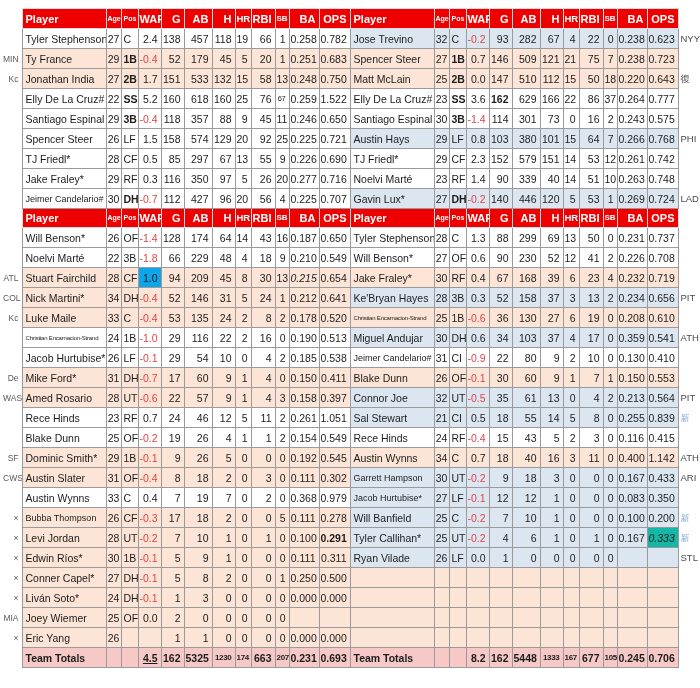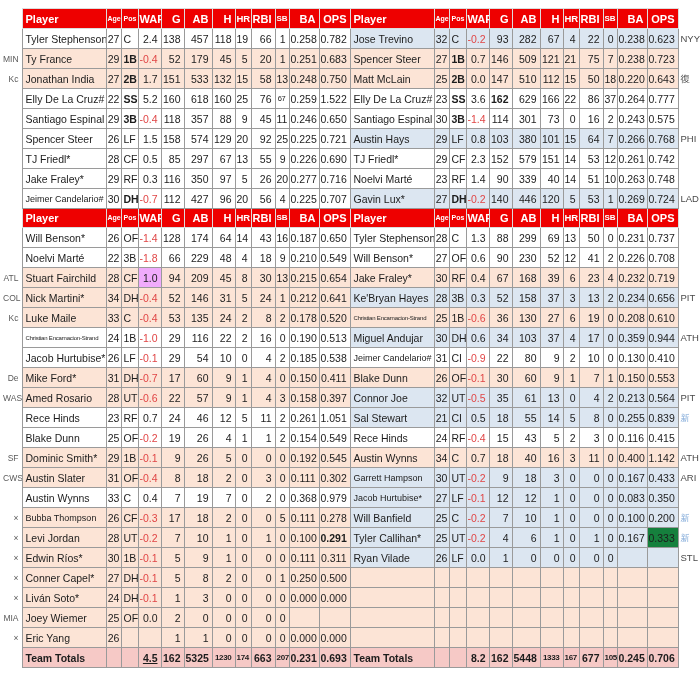--- a/index.html
+++ b/index.html
@@ -435,28 +435,28 @@
           <td class="d c-num">2</td>
           <td class="d c-num">0.226</td>
           <td class="d c-num">0.708</td>
           <td class="rm"></td>
         </tr>
         <tr class="bg-peach">
           <td class="lm">ATL</td>
           <td class="d c-name" style="background: rgb(252, 228, 214);">Stuart Fairchild</td>
           <td class="d c-age" style="background: rgb(252, 228, 214);">28</td>
           <td class="d c-pos" style="background: rgb(252, 228, 214);">CF</td>
-          <td class="d c-num" style="background: #f0abfc;">1.0</td>
+          <td class="d c-num" style="background: #0ea5e9;">1.0</td>
           <td class="d c-num" style="background: rgb(252, 228, 214);">94</td>
           <td class="d c-num" style="background: rgb(252, 228, 214);">209</td>
           <td class="d c-num" style="background: rgb(252, 228, 214);">45</td>
           <td class="d c-num" style="background: rgb(252, 228, 214);">8</td>
           <td class="d c-num" style="background: rgb(252, 228, 214);">30</td>
           <td class="d c-num" style="background: rgb(252, 228, 214);">13</td>
-          <td class="d c-num" style="background: rgb(252, 228, 214);">0.215</td>
+          <td class="d c-num" style="background: rgb(252, 228, 214); font-style: italic;">0.215</td>
           <td class="d c-num" style="background: rgb(252, 228, 214);">0.654</td>
           <td class="d c-name">Jake Fraley*</td>
           <td class="d c-age">30</td>
           <td class="d c-pos">RF</td>
           <td class="d c-num">0.4</td>
           <td class="d c-num">67</td>
           <td class="d c-num">168</td>
           <td class="d c-num">39</td>
           <td class="d c-num">6</td>
           <td class="d c-num">23</td>
@@ -539,21 +539,21 @@
           <td class="d c-age" style="background: rgb(220, 230, 241);">30</td>
           <td class="d c-pos" style="background: rgb(220, 230, 241);">DH</td>
           <td class="d c-num" style="background: rgb(220, 230, 241);">0.6</td>
           <td class="d c-num" style="background: rgb(220, 230, 241);">34</td>
           <td class="d c-num" style="background: rgb(220, 230, 241);">103</td>
           <td class="d c-num" style="background: rgb(220, 230, 241);">37</td>
           <td class="d c-num" style="background: rgb(220, 230, 241);">4</td>
           <td class="d c-num" style="background: rgb(220, 230, 241);">17</td>
           <td class="d c-num" style="background: rgb(220, 230, 241);">0</td>
           <td class="d c-num" style="background: rgb(220, 230, 241);">0.359</td>
-          <td class="d c-num" style="background: rgb(220, 230, 241);">0.944</td>
+          <td class="d c-num" style="background: rgb(220, 230, 241);">0.541</td>
           <td class="rm">ATH</td>
         </tr>
         <tr class="">
           <td class="lm"></td>
           <td class="d c-name">Jacob Hurtubise*</td>
           <td class="d c-age">26</td>
           <td class="d c-pos">LF</td>
           <td class="d c-num neg">-0.1</td>
           <td class="d c-num">29</td>
           <td class="d c-num">54</td>
@@ -819,21 +819,21 @@
           <td class="d c-age" style="background: rgb(220, 230, 241);">25</td>
           <td class="d c-pos" style="background: rgb(220, 230, 241);">UT</td>
           <td class="d c-num neg" style="background: rgb(220, 230, 241);">-0.2</td>
           <td class="d c-num" style="background: rgb(220, 230, 241);">4</td>
           <td class="d c-num" style="background: rgb(220, 230, 241);">6</td>
           <td class="d c-num" style="background: rgb(220, 230, 241);">1</td>
           <td class="d c-num" style="background: rgb(220, 230, 241);">0</td>
           <td class="d c-num" style="background: rgb(220, 230, 241);">1</td>
           <td class="d c-num" style="background: rgb(220, 230, 241);">0</td>
           <td class="d c-num" style="background: rgb(220, 230, 241);">0.167</td>
-          <td class="d c-num" style="background: #15803d;">0.333</td>
+          <td class="d c-num" style="background: #14b8a6; font-style: italic;">0.333</td>
           <td class="rm kanji">新</td>
         </tr>
         <tr class="bg-peach">
           <td class="lm">×</td>
           <td class="d c-name" style="background: rgb(252, 228, 214);">Edwin Ríos*</td>
           <td class="d c-age" style="background: rgb(252, 228, 214);">30</td>
           <td class="d c-pos" style="background: rgb(252, 228, 214);">1B</td>
           <td class="d c-num neg" style="background: rgb(252, 228, 214);">-0.1</td>
           <td class="d c-num" style="background: rgb(252, 228, 214);">5</td>
           <td class="d c-num" style="background: rgb(252, 228, 214);">9</td>

